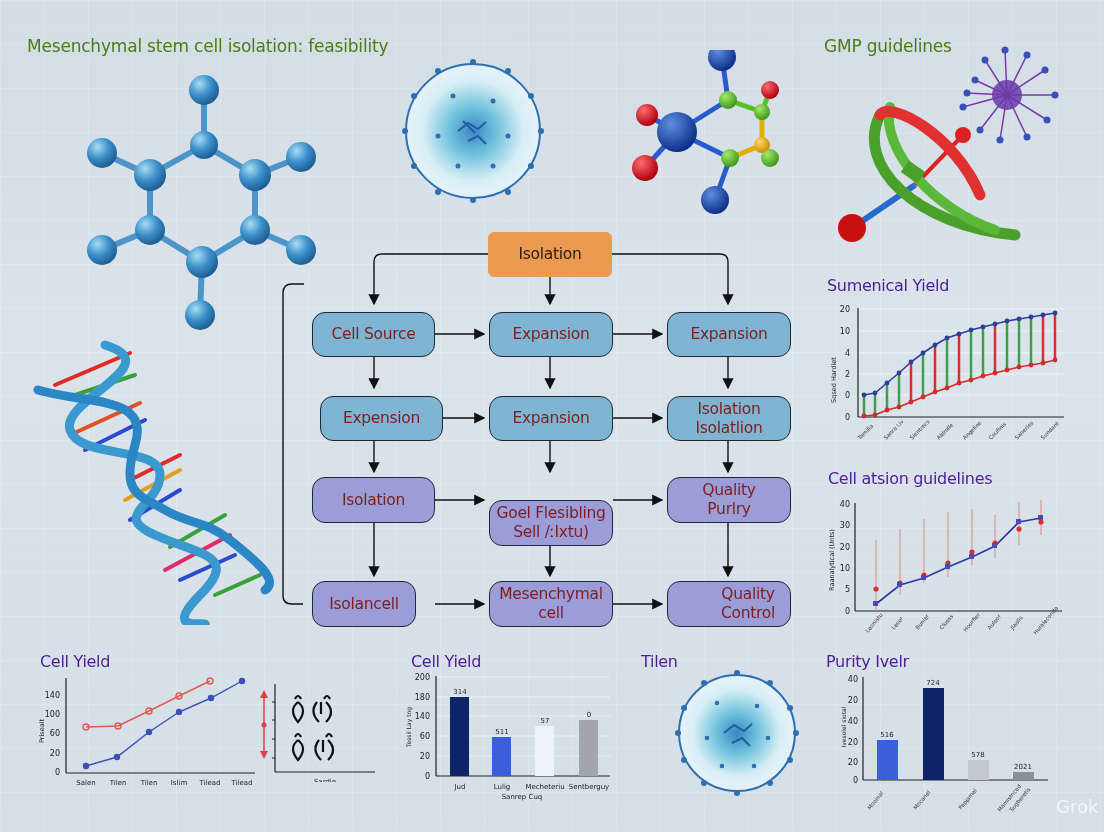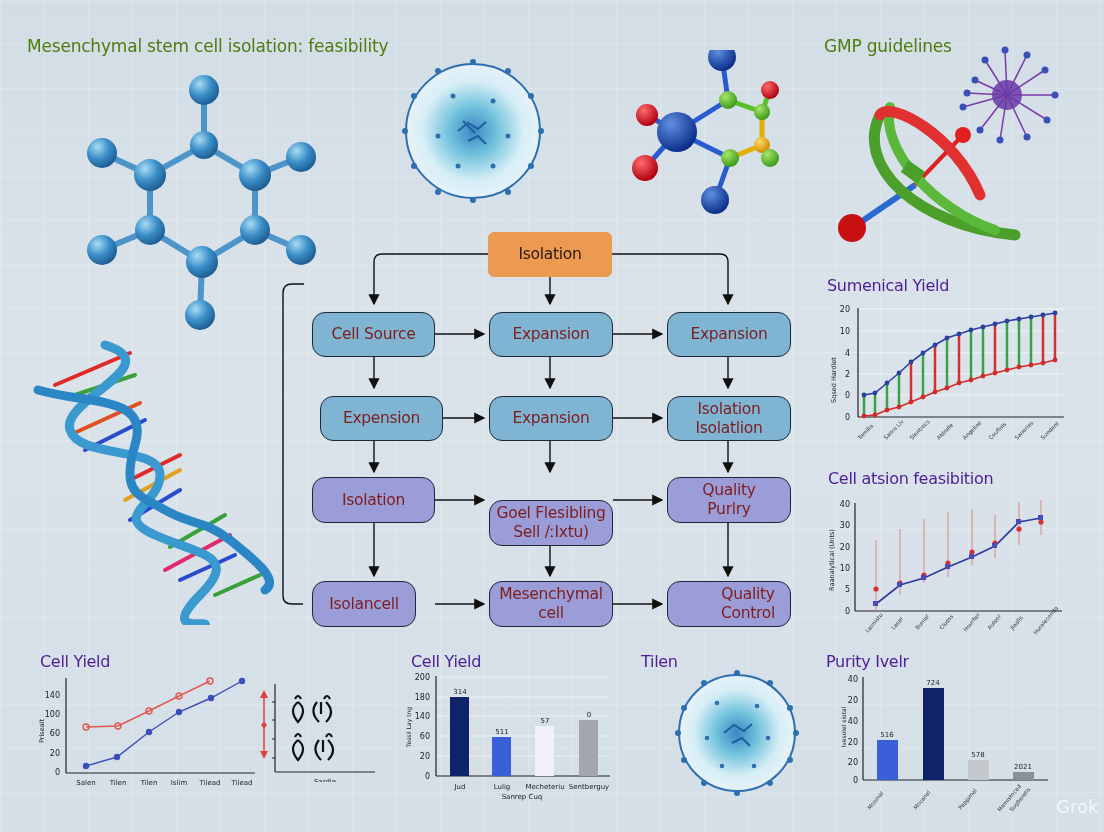--- a/index.html
+++ b/index.html
@@ -365,21 +365,21 @@
     <text x="62" y="140" transform="rotate(-45 62 140)">Sanra Liv</text>
     <text x="88" y="140" transform="rotate(-45 88 140)">Sientrecs</text>
     <text x="115" y="140" transform="rotate(-45 115 140)">Aldrolle</text>
     <text x="141" y="140" transform="rotate(-45 141 140)">Angeline</text>
     <text x="167" y="140" transform="rotate(-45 167 140)">Coufinis</text>
     <text x="193" y="140" transform="rotate(-45 193 140)">Saneries</text>
     <text x="219" y="140" transform="rotate(-45 219 140)">Sundant</text>
   </g>
 </svg>
 
-<div class="abs section-title" style="left:828px;top:469px;">Cell atsion feasibition</div>
+<div class="abs section-title" style="left:828px;top:469px;">Cell atsion guidelines</div>
 <svg class="abs" style="left:822px;top:495px;" width="245" height="145">
   <line x1="33" y1="8" x2="33" y2="116" stroke="#222" stroke-width="1.2"></line>
   <line x1="33" y1="116" x2="240" y2="116" stroke="#222" stroke-width="1.2"></line>
   <g class="axis-tick" text-anchor="end">
     <text x="28" y="12">40</text>
       <text x="28" y="33">30</text>
       <text x="28" y="55">20</text>
     <text x="28" y="76">10</text>
       <text x="28" y="97">5</text>
       <text x="28" y="119">0</text>

